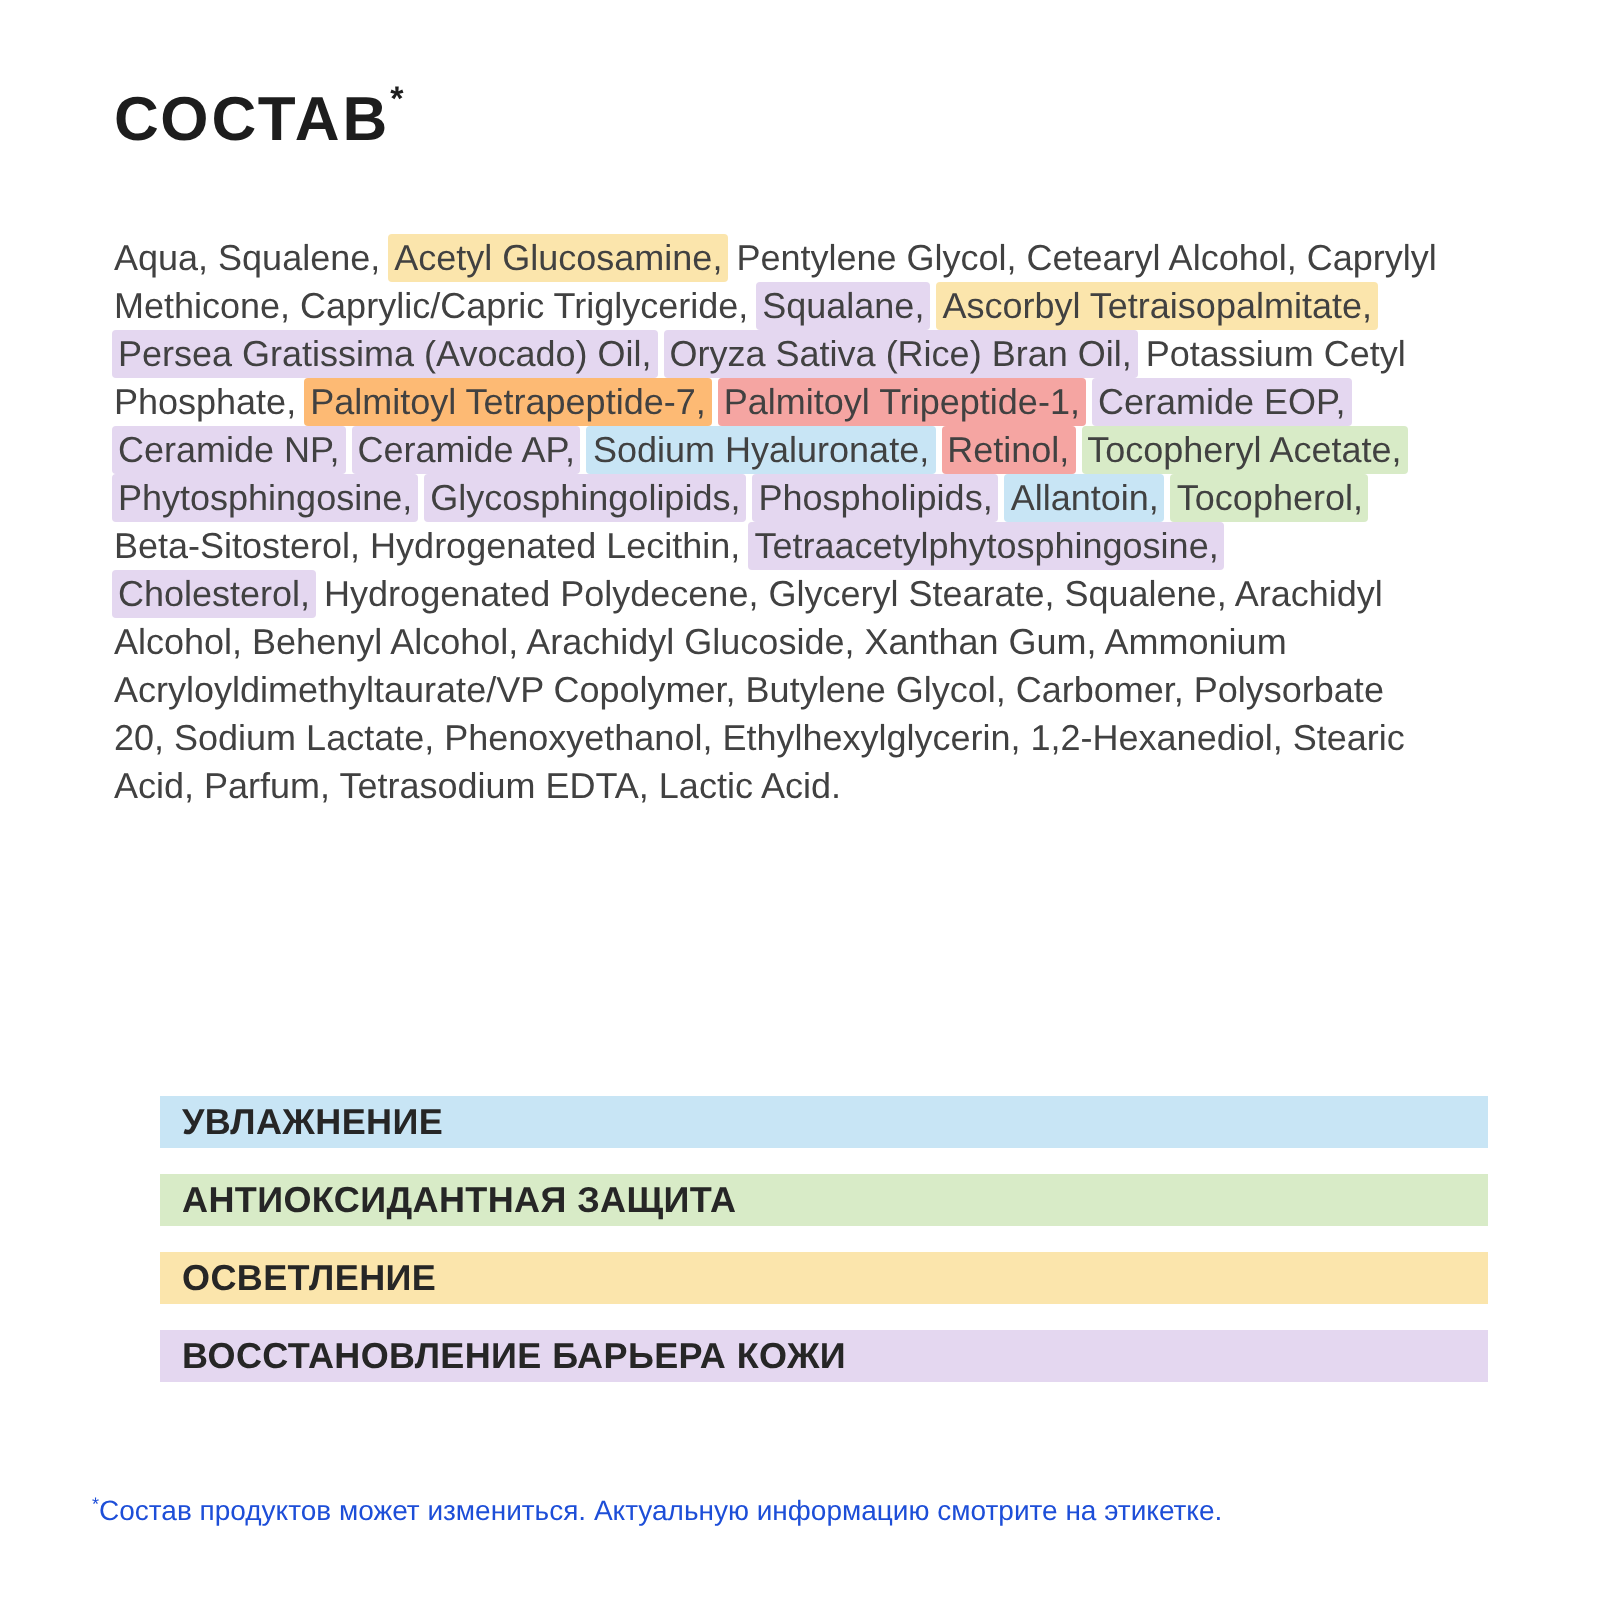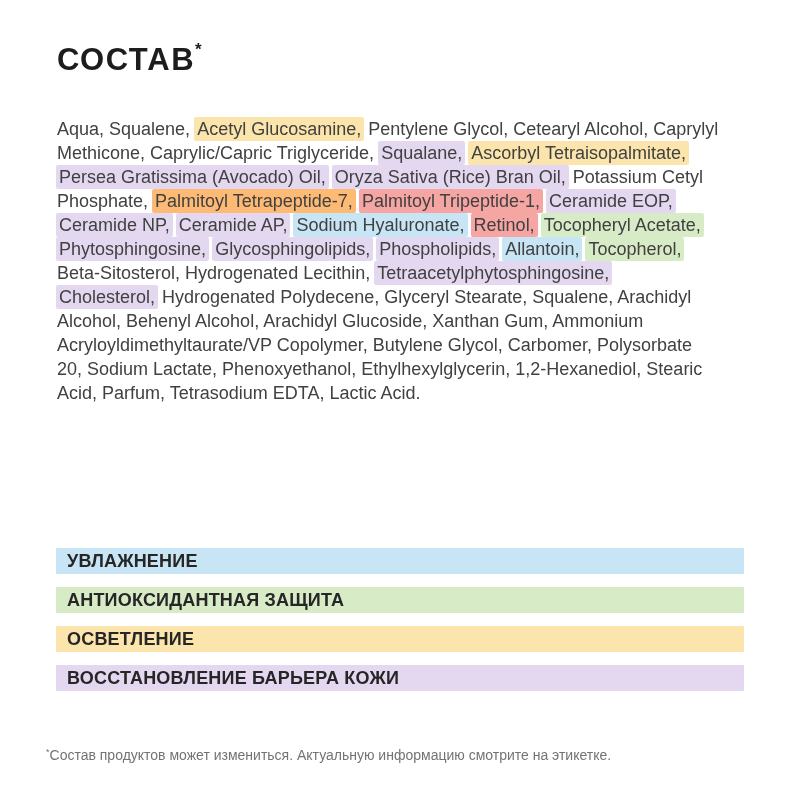--- a/index.html
+++ b/index.html
@@ -50,35 +50,36 @@
     top: 548px;
     left: 56px;
     width: 688px;
   }
   .legend-bar {
     height: 26px;
     margin-bottom: 13px;
     display: flex;
     align-items: center;
     padding-left: 11px;
+    margin-left: 24px;
   }
   .legend-bar span {
     font-size: 18px;
     font-weight: bold;
     letter-spacing: 0.2px;
     color: #262626;
     white-space: nowrap;
   }
 
   .footnote {
     position: absolute;
     top: 747px;
     left: 46px;
     font-size: 14px;
-    color: #737373;
+    color: #1d4ed8;
     white-space: nowrap;
   }
   .footnote sup {
     font-size: 9px;
     vertical-align: top;
     position: relative;
     top: 0px;
   }
 </style>
 </head>

